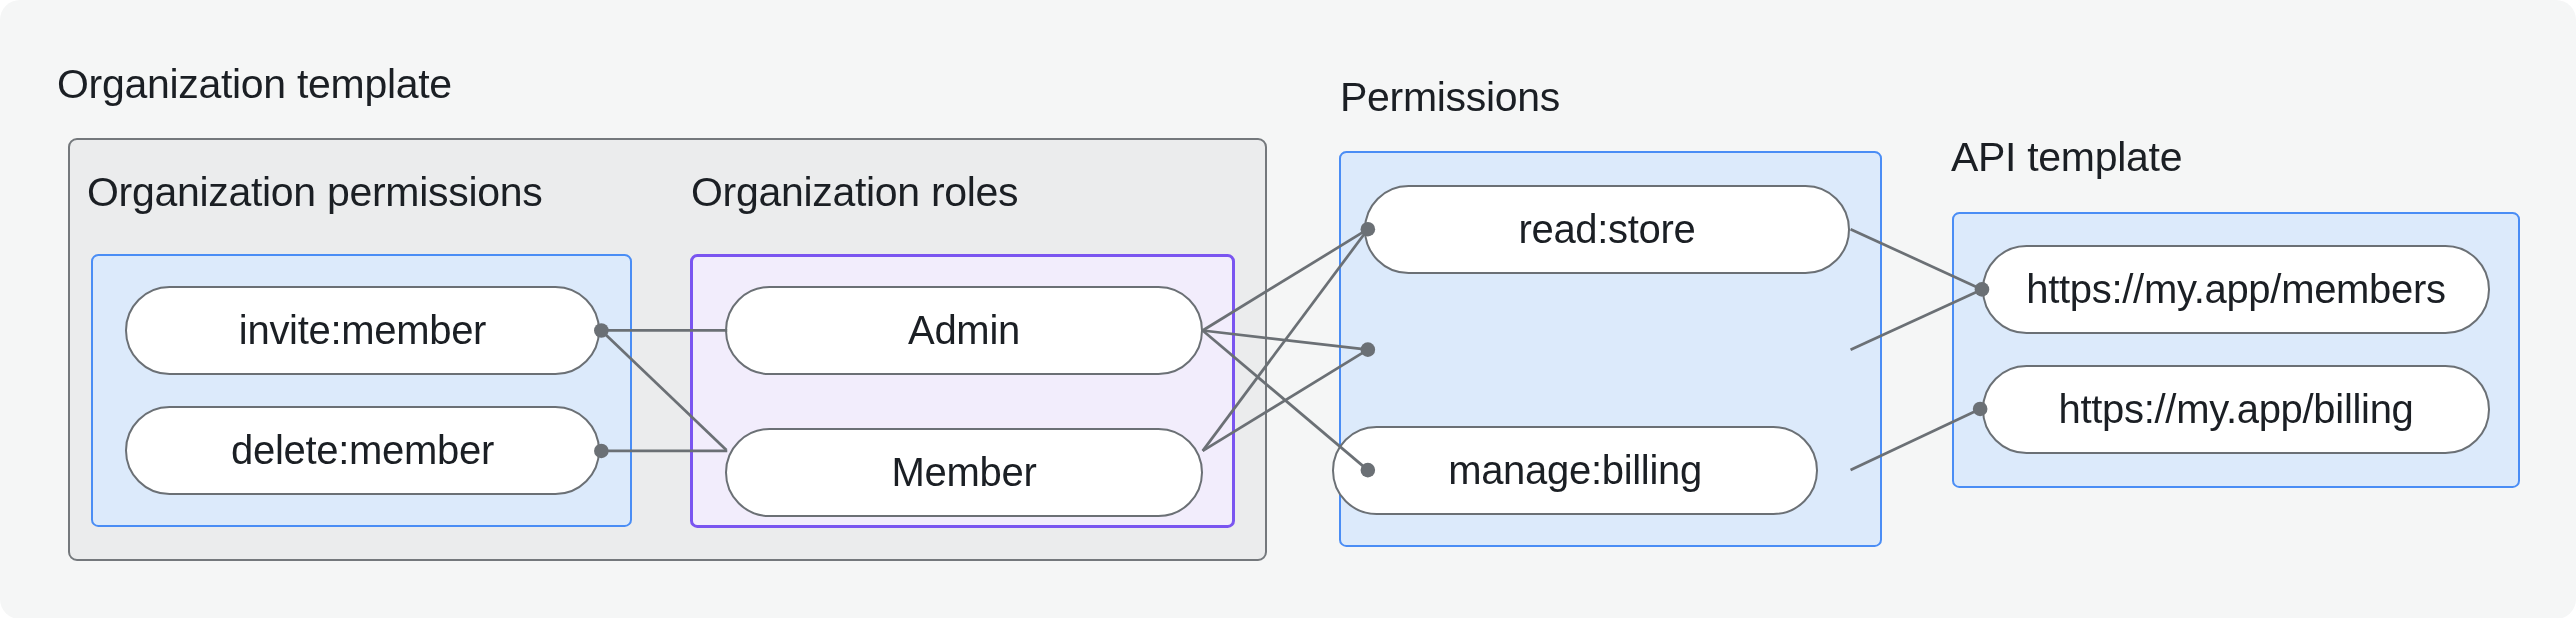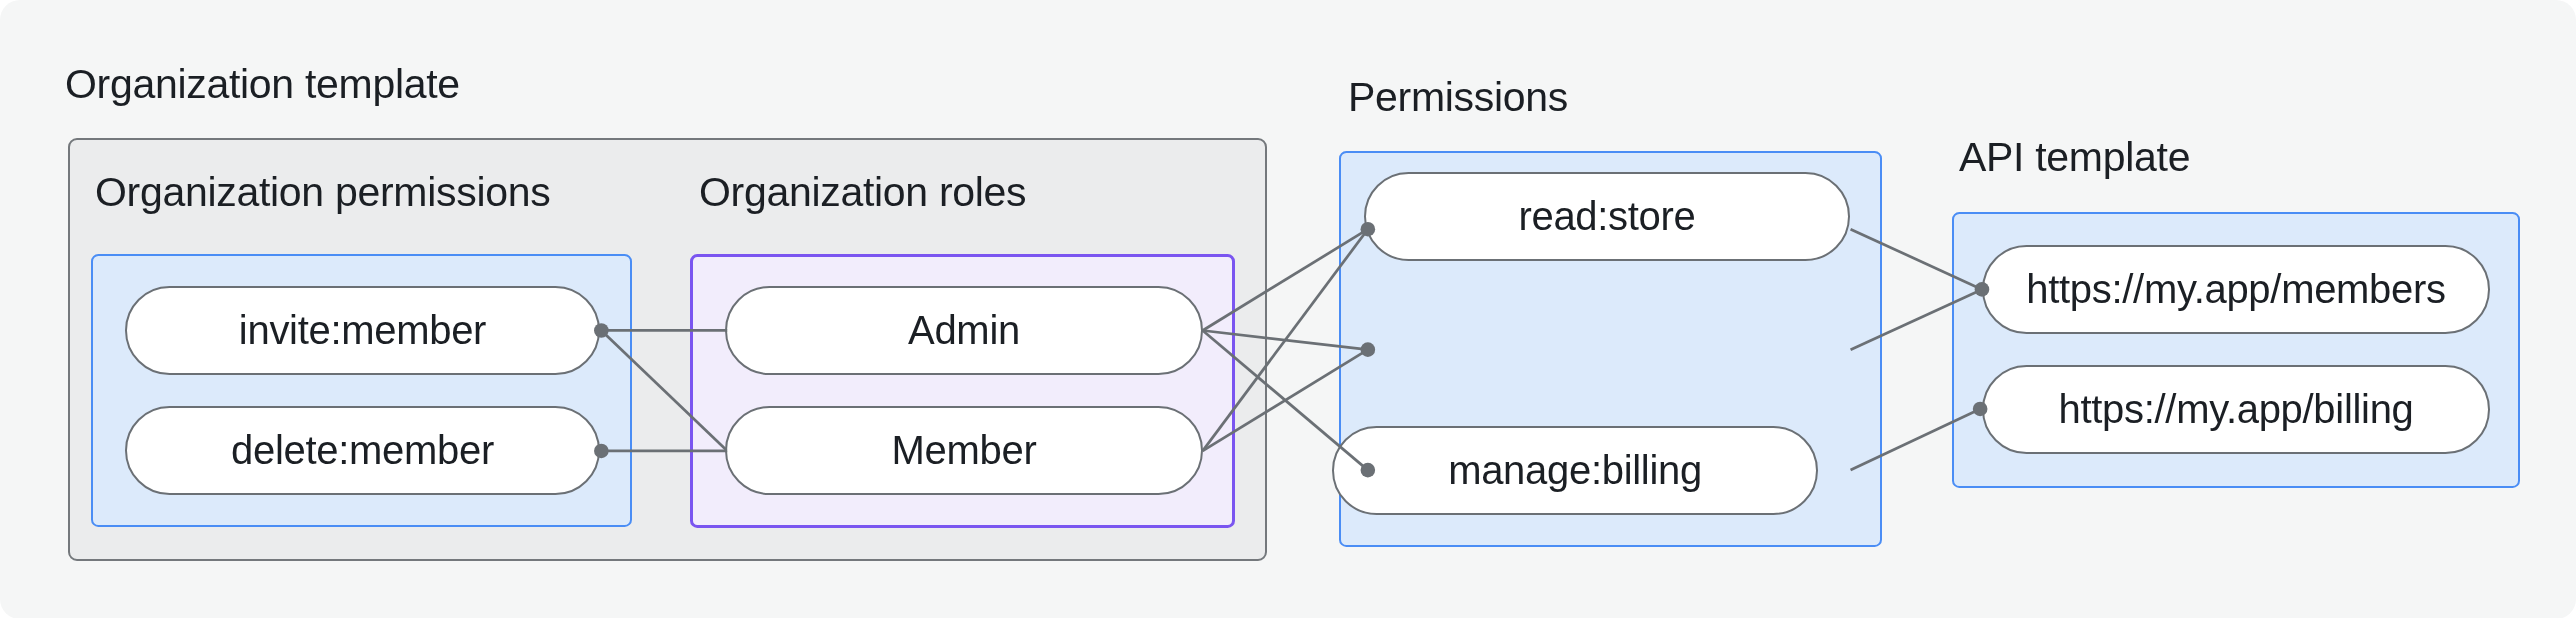--- a/index.html
+++ b/index.html
@@ -26,21 +26,20 @@
     font-family:"Liberation Sans","DejaVu Sans",sans-serif;
     color:var(--text-color);
   }
   .heading{
     position:absolute;
     font-size:41px;
     line-height:1;
     letter-spacing:-0.3px;
     white-space:nowrap;
     color:var(--text-color);
-    margin-left:8px;
   }
   .groupbox{position:absolute;box-sizing:border-box;}
   .gray-box{
     background:var(--gray-box-bg);
     border:2.7px solid var(--gray-box-border);
     border-radius:9px;
   }
   .blue-box{
     background:var(--blue-box-bg);
     border:2.7px solid var(--blue-box-border);
@@ -77,25 +76,25 @@
   <div class="groupbox gray-box" style="left:68px;top:138px;width:1199px;height:423px;"></div>
 
   <div class="heading" style="left:87px;top:172px;">Organization permissions</div>
   <div class="groupbox blue-box" style="left:91px;top:254px;width:541px;height:273px;"></div>
   <div class="pill" style="left:125px;top:406px;width:475px;">delete:member</div>
   <div class="pill" style="left:125px;top:286px;width:475px;">invite:member</div>
 
   <div class="heading" style="left:691px;top:172px;">Organization roles</div>
   <div class="groupbox purple-box" style="left:690px;top:254px;width:545px;height:274px;"></div>
   <div class="pill" style="left:725px;top:286px;width:478px;">Admin</div>
-  <div class="pill" style="left:725px;top:406px;width:478px;">Member</div>
+  <div class="pill" style="left:725px;top:428px;width:478px;">Member</div>
 
   <div class="heading" style="left:1340px;top:77px;">Permissions</div>
   <div class="groupbox blue-box" style="left:1339px;top:151px;width:543px;height:396px;"></div>
-  <div class="pill" style="left:1364px;top:172px;width:486px;">read:store</div>
+  <div class="pill" style="left:1364px;top:185px;width:486px;">read:store</div>
   <div class="pill" style="left:1332px;top:426px;width:486px;">manage:billing</div>
 
   <div class="heading" style="left:1951px;top:137px;">API template</div>
   <div class="groupbox blue-box" style="left:1952px;top:212px;width:568px;height:276px;"></div>
   <div class="pill" style="left:1982px;top:245px;width:508px;">https://my.app/members</div>
   <div class="pill" style="left:1982px;top:365px;width:508px;">https://my.app/billing</div>
 
   <svg class="edges" width="2576" height="619" viewBox="0 0 2823 678">
     <line x1="659" y1="362" x2="797" y2="362"></line>
     <line x1="659" y1="362" x2="796" y2="493"></line>

